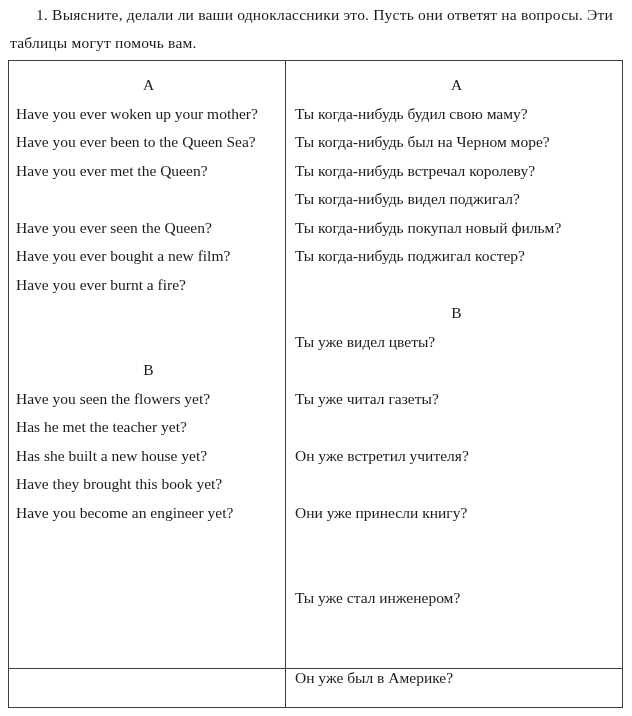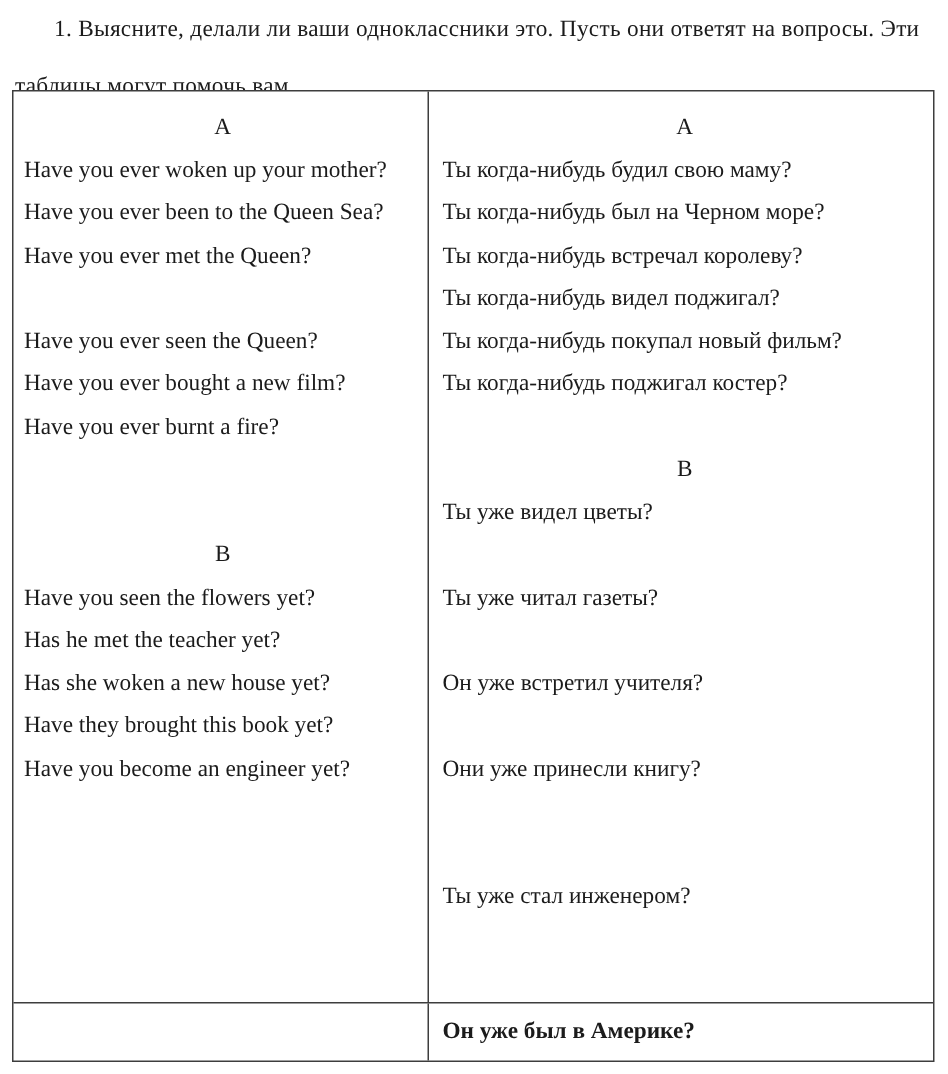--- a/index.html
+++ b/index.html
@@ -12,21 +12,21 @@
     color: #1b1b1b;
     overflow: hidden;
   }
   .instructions {
     position: absolute;
     top: 1px;
     left: 10px;
     width: 612px;
     margin: 0;
     font-size: 15.5px;
-    line-height: 38px;
+    line-height: 28px;
     text-indent: 26px;
     letter-spacing: 0.2px;
   }
   .ex-table {
     position: absolute;
     left: 8px;
     top: 60px;
     width: 615px;
     height: 648px;
     border: 1px solid #3d3d3d;
@@ -67,23 +67,22 @@
     display: flex;
     height: 38px;
     border-top: 1px solid #3d3d3d;
     flex: none;
   }
   .footer-row .col.left {
     padding: 0 4px 0 7px;
   }
   .footer-row .col.right {
     display: flex;
-    align-items: center;
+    align-items: flex-start;
     padding: 0 4px 0 9px;
-    font-weight: bold;
   }
   .footer-row .line { height: auto; line-height: normal; }
 </style>
 </head>
 <body>
 
 <div class="page">
 
   <p class="instructions">1. Выясните, делали ли ваши одноклассники это. Пусть они ответят на вопросы. Эти таблицы могут помочь вам.</p>
 
@@ -97,21 +96,21 @@
           <div class="line">Have you ever met the Queen?</div>
           <div class="line">&nbsp;</div>
           <div class="line">Have you ever seen the Queen?</div>
           <div class="line">Have you ever bought a new film?</div>
           <div class="line">Have you ever burnt a fire?</div>
           <div class="line">&nbsp;</div>
           <div class="line">&nbsp;</div>
           <div class="line center">B</div>
           <div class="line">Have you seen the flowers yet?</div>
           <div class="line">Has he met the teacher yet?</div>
-          <div class="line">Has she woken a new house yet?</div>
+          <div class="line">Has she built a new house yet?</div>
           <div class="line">Have they brought this book yet?</div>
           <div class="line">Have you become an engineer yet?</div>
           <div class="line">&nbsp;</div>
           <div class="line">&nbsp;</div>
           <div class="line">&nbsp;</div>
         </div>
       <div class="col right">
           <div class="line center">А</div>
           <div class="line">Ты когда-нибудь будил свою маму?</div>
           <div class="line">Ты когда-нибудь был на Черном море?</div>

